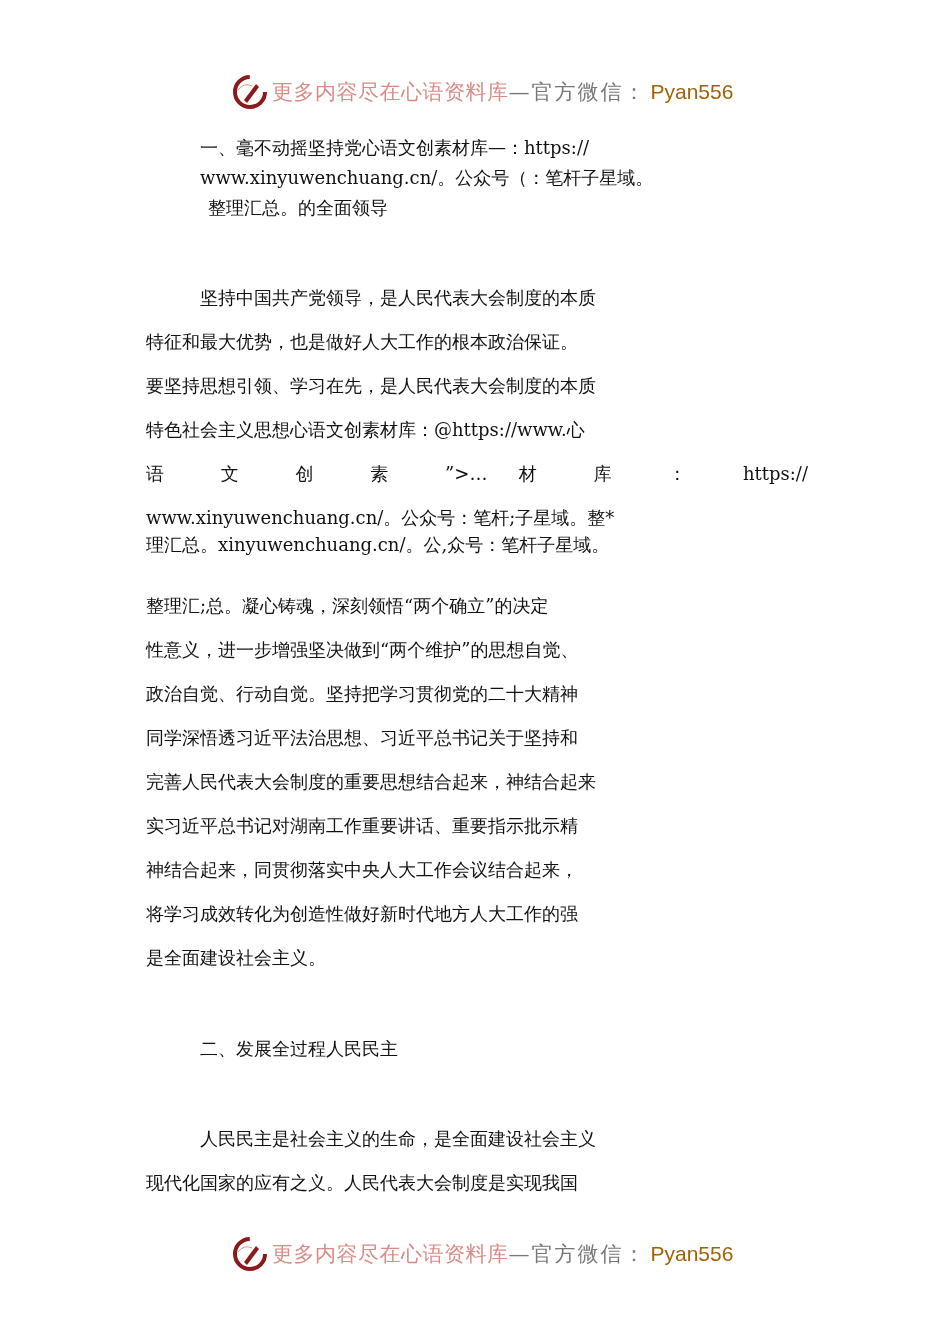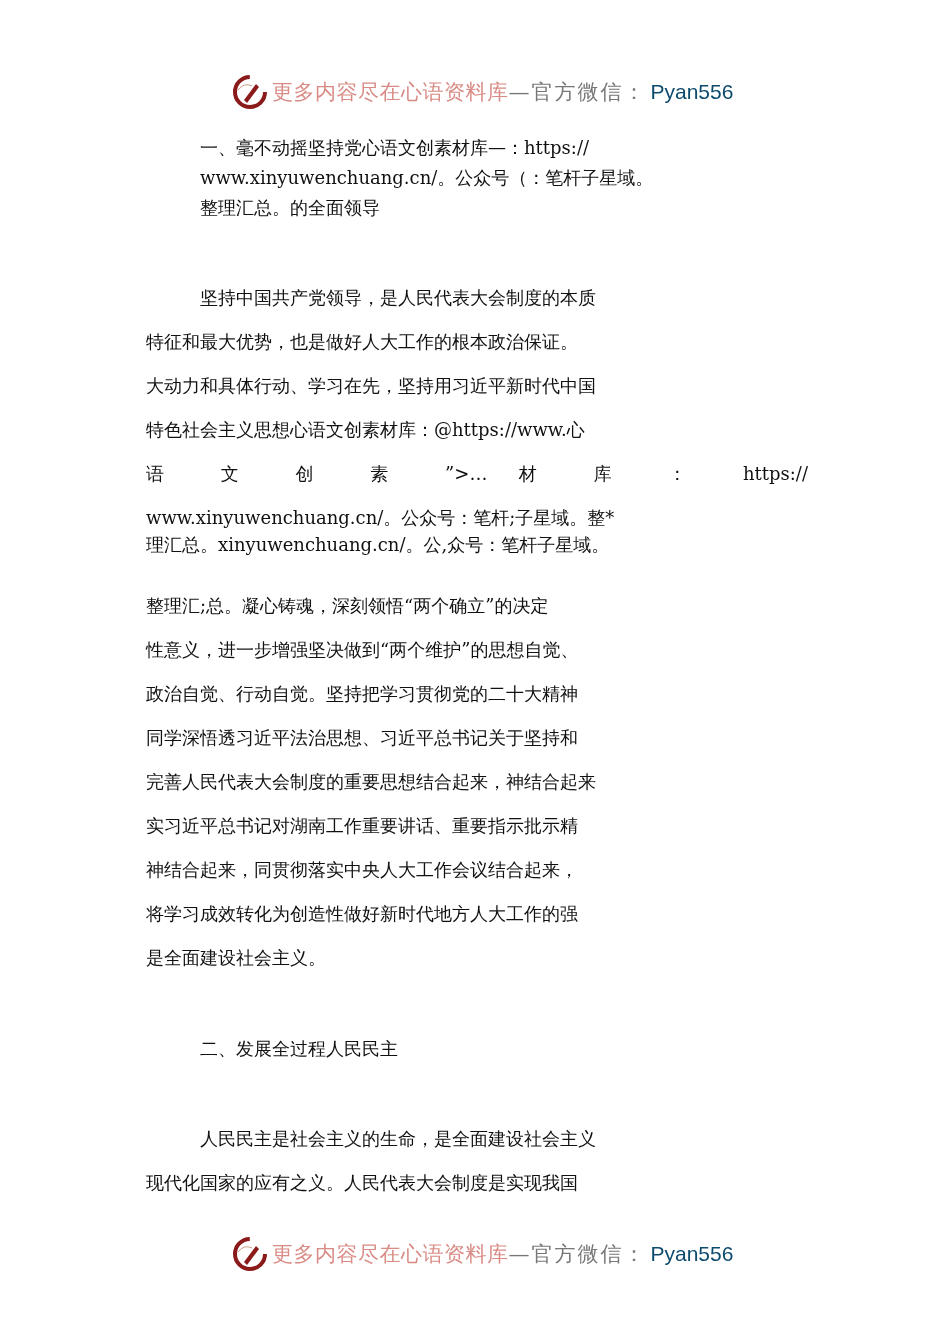--- a/index.html
+++ b/index.html
@@ -4,21 +4,21 @@
 <style>
   html, body { margin: 0; padding: 0; background: #ffffff; }
   body { width: 950px; height: 1344px; position: relative; overflow: hidden;
          font-family: "DejaVu Serif", "Liberation Serif", serif; color: #111; }
   .banner { position: absolute; left: 232px; height: 40px; display: flex; align-items: center; }
   .banner.top { top: 72px; }
   .banner.bottom { top: 1234px; }
   .banner .logo { width: 36px; height: 36px; margin-right: 4px; }
   .banner .b1 { color: #d98c86; font-size: 21px; letter-spacing: 0.5px; font-family: "DejaVu Serif", serif; }
   .banner .b2 { color: #777; font-size: 21px; letter-spacing: 2px; font-family: "DejaVu Serif", serif; }
-  .banner .b3 { color: #0c4a6e; font-size: 21px; font-family: "Liberation Sans", sans-serif; margin-left: 4px; }
+  .banner .b3 { color: #a16207; font-size: 21px; font-family: "Liberation Sans", sans-serif; margin-left: 4px; }
   .line { position: absolute; left: 146px; width: 662px; font-size: 18px; line-height: 30px; white-space: nowrap; }
   .line.justify { text-align: justify; text-align-last: justify; }
   .line.indent { left: 200px; width: 608px; }
 </style>
 </head>
 <body>
 
 <div class="banner top">
   <svg class="logo" viewBox="0 0 36 36">
     <circle cx="18" cy="18" r="15" fill="none" stroke="#8b1a1a" stroke-width="4" stroke-dasharray="70 25"></circle>
@@ -27,27 +27,27 @@
   </svg>
   <span class="b1">更多内容尽在心语资料库</span>
   <span class="b2">—</span>
   <span class="b2">官方微信：</span>
   <span class="b3">Pyan556</span>
 </div>
 
 <div>
   <div class="line indent" style="top:133px">一、毫不动摇坚持党心语文创素材库—：https://</div>
   <div class="line" style="top:163px;left:200px">www.xinyuwenchuang.cn/。公众号（：笔杆子星域。</div>
-  <div class="line" style="top:193px;left:200px">整理汇总。的全面领导</div>
+  <div class="line" style="top:193px;left:208px">整理汇总。的全面领导</div>
 </div>
 
 <div>
   <div class="line indent" style="top:283px">坚持中国共产党领导，是人民代表大会制度的本质</div>
   <div class="line" style="top:327px">特征和最大优势，也是做好人大工作的根本政治保证。</div>
-  <div class="line" style="top:371px">大动力和具体行动、学习在先，坚持用习近平新时代中国</div>
+  <div class="line" style="top:371px">要坚持思想引领、学习在先，是人民代表大会制度的本质</div>
   <div class="line" style="top:415px">特色社会主义思想心语文创素材库：@https://www.心</div>
   <div class="line justify" style="top:459px;white-space:normal">语 文 创 素 ”&gt;… 材 库 ： https://</div>
   <div class="line" style="top:503px">www.xinyuwenchuang.cn/。公众号：笔杆;子星域。整*</div>
   <div class="line" style="top:530px">理汇总。xinyuwenchuang.cn/。公,众号：笔杆子星域。</div>
   <div class="line" style="top:591px">整理汇;总。凝心铸魂，深刻领悟“两个确立”的决定</div>
   <div class="line" style="top:635px">性意义，进一步增强坚决做到“两个维护”的思想自觉、</div>
   <div class="line" style="top:679px">政治自觉、行动自觉。坚持把学习贯彻党的二十大精神</div>
   <div class="line" style="top:723px">同学深悟透习近平法治思想、习近平总书记关于坚持和</div>
   <div class="line" style="top:767px">完善人民代表大会制度的重要思想结合起来，神结合起来</div>
   <div class="line" style="top:811px">实习近平总书记对湖南工作重要讲话、重要指示批示精</div>

